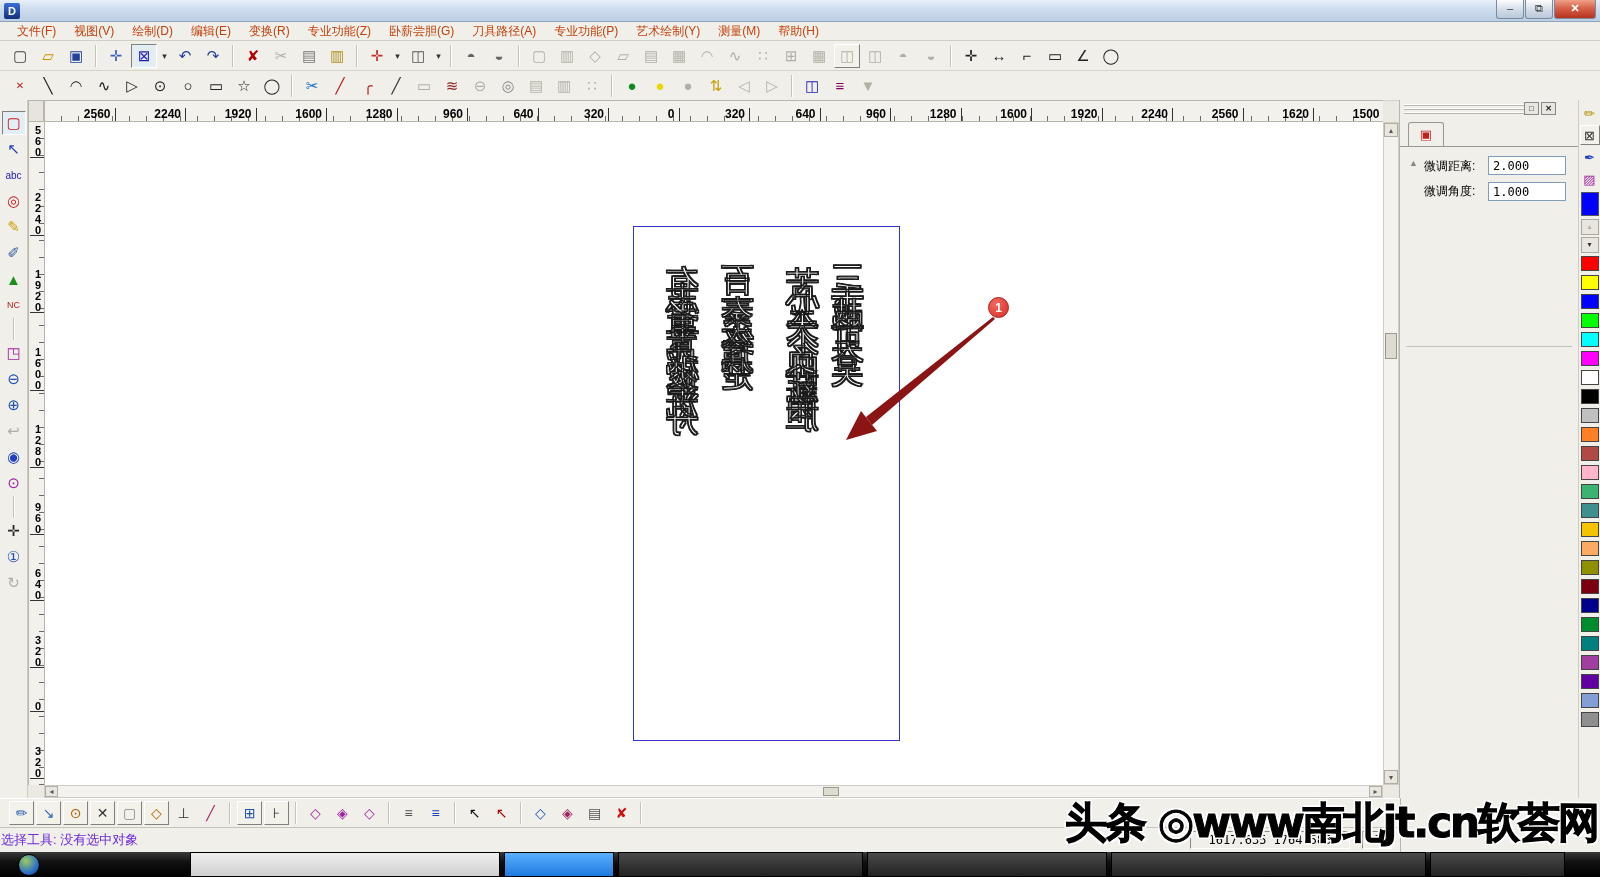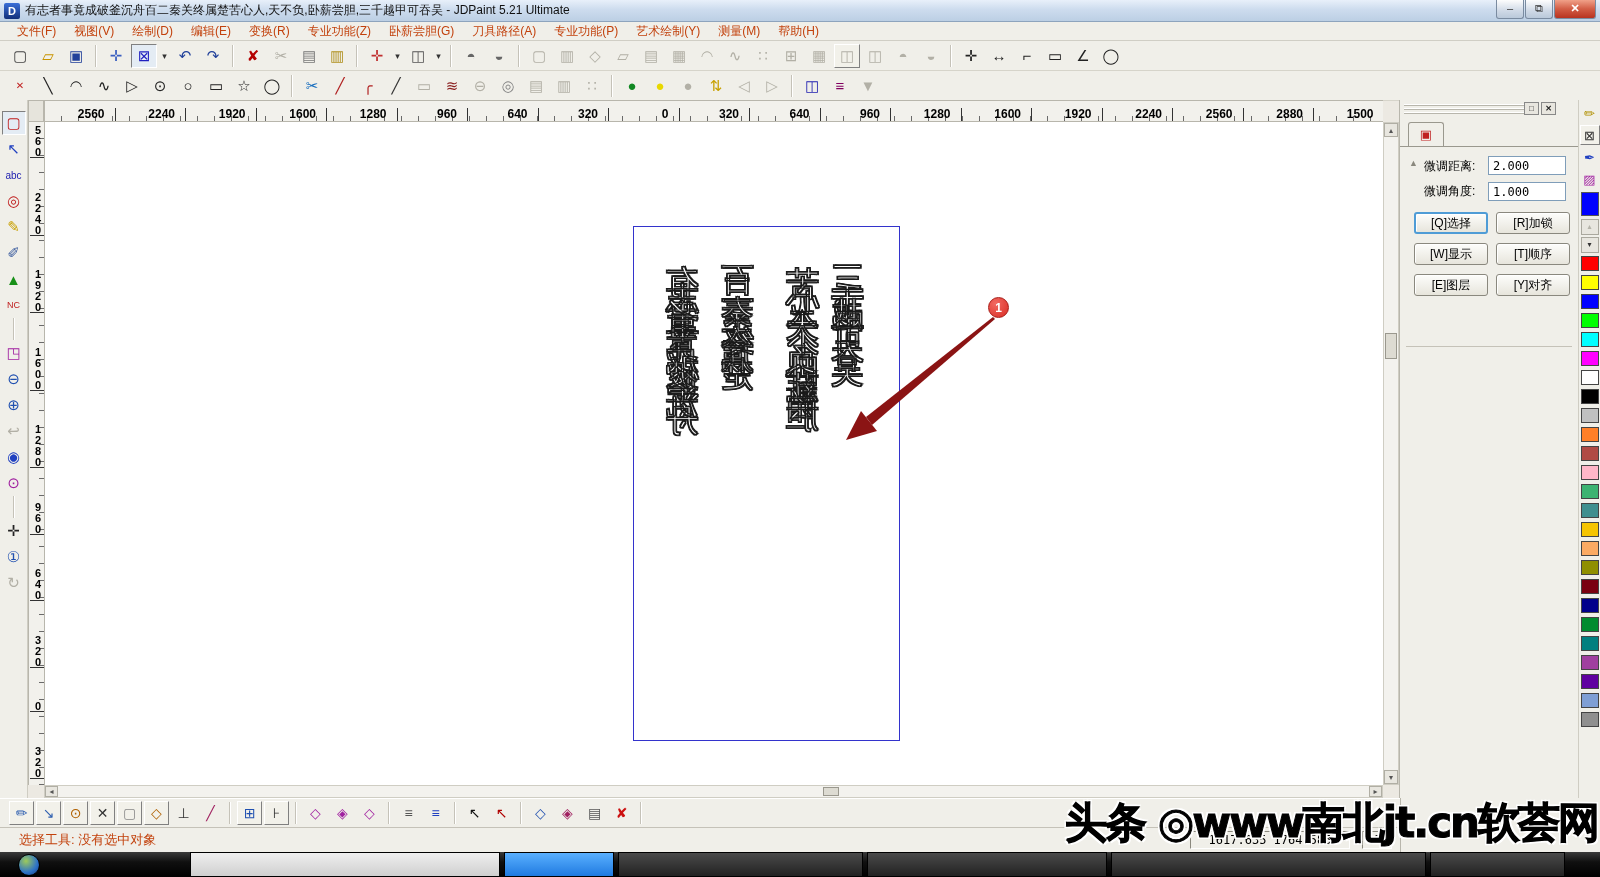--- a/index.html
+++ b/index.html
@@ -35,21 +35,21 @@
   .tbi.disabled { color:#b2b0a6 !important; }
   .tbi.caret { width:11px; font-size:9px; color:#333; }
   .sep { display:inline-block; width:2px; height:22px; border-left:1px solid #c5c2b8;
     border-right:1px solid #fff; margin:0 5px; }
 
   
   .hruler { position:absolute; left:44px; top:100px; width:1339px; height:22px; background:#f2f1ec;
     border:1px solid #b8b6ac; border-right:none; display:flex; align-items:flex-end; overflow:hidden;
     background-image:repeating-linear-gradient(90deg, transparent 0 16px, #6a6a6a 16px 17px);
     background-size:100% 5px; background-position:0 100%; background-repeat:no-repeat; }
-  .hruler .rlab { flex:0 0 70.5px; text-align:right; padding-right:10px; font-weight:bold; font-size:12px;
+  .hruler .rlab { flex:0 0 70.5px; text-align:right; padding-right:4px; font-weight:bold; font-size:12px;
     color:#000; border-right:1px solid #333; height:13px; line-height:13px; font-family:"Liberation Sans",sans-serif; }
   .corner { position:absolute; left:28px; top:100px; width:16px; height:22px; background:#e6e4dc; border:1px solid #b8b6ac; }
   .vruler { position:absolute; left:28px; top:122px; width:16px; height:663px; background:#f2f1ec;
     border-left:1px solid #b8b6ac; display:flex; flex-direction:column; justify-content:space-between;
     padding:2px 0 6px 0; overflow:hidden;
     background-image:repeating-linear-gradient(180deg, transparent 0 16px, #6a6a6a 16px 17px);
     background-size:5px 100%; background-position:100% 0; background-repeat:no-repeat; }
   .vruler .vlab { writing-mode:vertical-rl; text-orientation:upright; font-weight:bold; font-size:11px;
     color:#000; margin-left:1px; letter-spacing:-1px; border-bottom:1px solid #333; }
 
@@ -116,21 +116,21 @@
   .arrbtn { width:18px; height:16px; background:#e8e6df; border:1px solid #aaa89e; font-size:8px;
     text-align:center; line-height:14px; color:#333; margin:1px 0; }
   .arrbtn.dis { color:#b5b3a9; }
 
   
   .snapbar { position:absolute; left:0; top:798px; width:1400px; height:30px; background:#f0efe9;
     border-top:1px solid #fff; border-bottom:1px solid #c5c2b8; display:flex; align-items:center; padding-left:8px; }
   .snapbar .tbi { width:25px; height:24px; font-size:14px; }
   .statusbar { position:absolute; left:0; top:828px; width:1400px; height:24px; background:#f0efe9;
     display:flex; align-items:center; }
-  .status-text { padding-left:19px; font-size:13px; color:#c2410c; }
+  .status-text { padding-left:1px; font-size:13px; color:#6d28d9; }
   .coords { position:absolute; left:1190px; width:160px; height:18px; border:1px solid #b0aea4;
     border-color:#8a887e #fff #fff #8a887e; text-align:center; line-height:16px;
     font-family:"DejaVu Sans Mono", monospace; font-size:12px; }
   .auxbox { position:absolute; left:1362px; width:30px; height:18px; border:1px solid #8a887e;
     border-color:#8a887e #fff #fff #8a887e; text-align:center; line-height:16px;
     font-family:"DejaVu Sans Mono", monospace; font-size:12px; }
   .rbottom { position:absolute; left:1400px; top:798px; width:200px; height:54px; background:#f0efe9; border-left:1px solid #b8b6ac; }
 
   
   .watermark { position:absolute; right:2px; top:795px; font-size:42px; font-weight:bold; color:#000;
@@ -144,21 +144,20 @@
     background:radial-gradient(circle at 35% 30%, #9ecb5a, #2d72c8 60%, #123a78); border:1px solid #000; }
   .tkitem { height:25px; margin-left:4px; border:1px solid #000; background:linear-gradient(#4a4a4a,#222); }
   .tkitem.light { background:linear-gradient(#efefef,#cfcfcf); }
   .tkitem.blue { background:linear-gradient(#5ab0ff,#1f7ae0); }
 </style>
 </head>
 <body>
 
 <div class="titlebar" data-name="title-bar">
   <div class="appicon" data-name="app-icon">D</div>
-  <div class="title-text" data-name="window-title">有志者事竟成破釜沉舟百二秦关终属楚苦心人,天不负,卧薪尝胆,三千越甲可吞吴 - JDPaint 5.21 Ultimate</div>
   <div class="winbtns">
     <div class="winbtn" data-name="minimize-button">–</div>
     <div class="winbtn" data-name="restore-button">⧉</div>
     <div class="winbtn close" data-name="close-button">✕</div>
   </div>
 </div>
 
 <div class="menubar" data-name="menu-bar">
     <span class="rlab" data-name="menu-item">文件(F)</span>
     <span class="rlab" data-name="menu-item">视图(V)</span>
@@ -269,21 +268,21 @@
     <span class="rlab" data-name="ruler-label">320</span>
     <span class="rlab" data-name="ruler-label">0</span>
     <span class="rlab" data-name="ruler-label">320</span>
     <span class="rlab" data-name="ruler-label">640</span>
     <span class="rlab" data-name="ruler-label">960</span>
     <span class="rlab" data-name="ruler-label">1280</span>
     <span class="rlab" data-name="ruler-label">1600</span>
     <span class="rlab" data-name="ruler-label">1920</span>
     <span class="rlab" data-name="ruler-label">2240</span>
     <span class="rlab" data-name="ruler-label">2560</span>
-    <span class="rlab" data-name="ruler-label">2880</span>
+    <span class="rlab" data-name="ruler-label">1620</span>
     <span class="rlab" data-name="ruler-label">1500</span>
   </div>
 <div class="vruler" data-name="vertical-ruler">
     <span class="vlab" data-name="ruler-label">560</span>
     <span class="vlab" data-name="ruler-label">2240</span>
     <span class="vlab" data-name="ruler-label">1920</span>
     <span class="vlab" data-name="ruler-label">1600</span>
     <span class="vlab" data-name="ruler-label">1280</span>
     <span class="vlab" data-name="ruler-label">960</span>
     <span class="vlab" data-name="ruler-label">640</span>
@@ -350,28 +349,20 @@
   </div>
   <div class="ptab-line" data-name="tab-divider"></div>
   <div class="scrollup" data-name="panel-scroll-up-icon">▲</div>
   <div class="fieldrow" style="top:56px;align-items:flex-end;">
     <span class="flabel" data-name="nudge-distance-label">微调距离:</span>
     <input class="finput" data-name="nudge-distance-input" value="2.000" style="">
   </div>
   <div class="fieldrow" style="top:82px;">
     <span class="flabel" data-name="nudge-angle-label">微调角度:</span>
     <input class="finput" data-name="nudge-angle-input" value="1.000" style="">
-  </div>
-  <div class="pbtns" style="top:112px;">
-    <div class="panelbtn active" data-name="select-mode-button">[Q]选择</div>
-    <div class="panelbtn" data-name="lock-button">[R]加锁</div>
-    <div class="panelbtn" data-name="display-button">[W]显示</div>
-    <div class="panelbtn" data-name="order-button">[T]顺序</div>
-    <div class="panelbtn" data-name="layer-button">[E]图层</div>
-    <div class="panelbtn" data-name="align-button">[Y]对齐</div>
   </div>
   <div class="psep" data-name="panel-divider"></div>
 </div>
 
 <div class="cstrip" data-name="color-toolbar">
   <span id="cs-tools" style="display:flex;flex-direction:column;align-items:center;">
       <span class="tbi " data-name="edit-pencil-icon" style="color: rgb(176, 144, 0);">✏</span>
       <span class="tbi raised" data-name="select-region-icon" style="color: rgb(51, 51, 51);">⊠</span>
       <span class="tbi " data-name="eyedropper-icon" style="color: rgb(32, 64, 192);">✒</span>
       <span class="tbi " data-name="palette-edit-icon" style="color: rgb(160, 32, 160);">▨</span>

